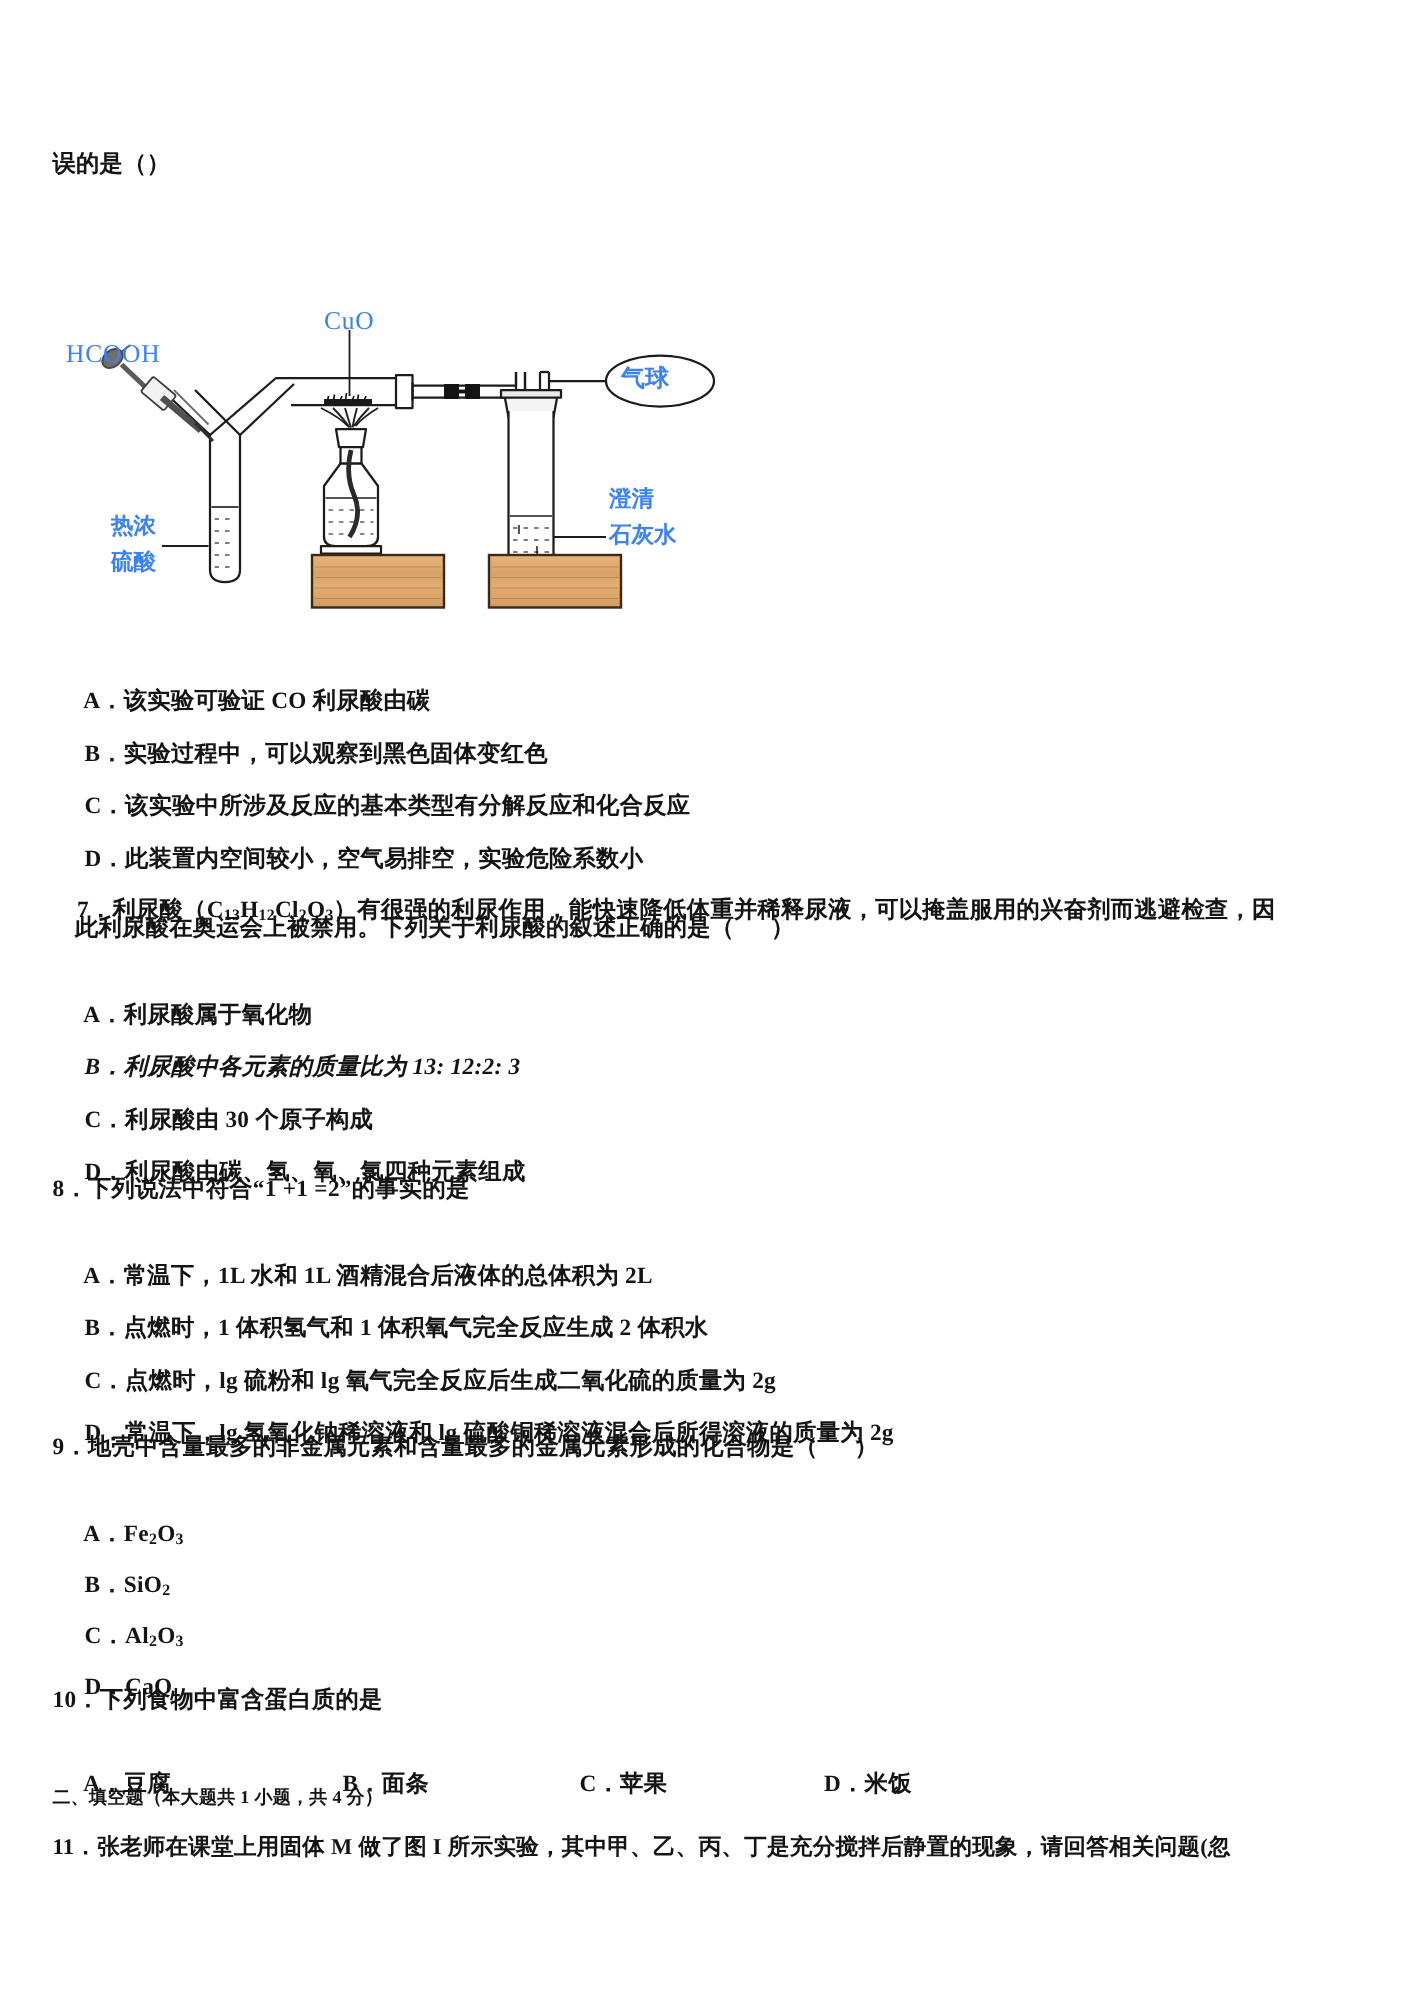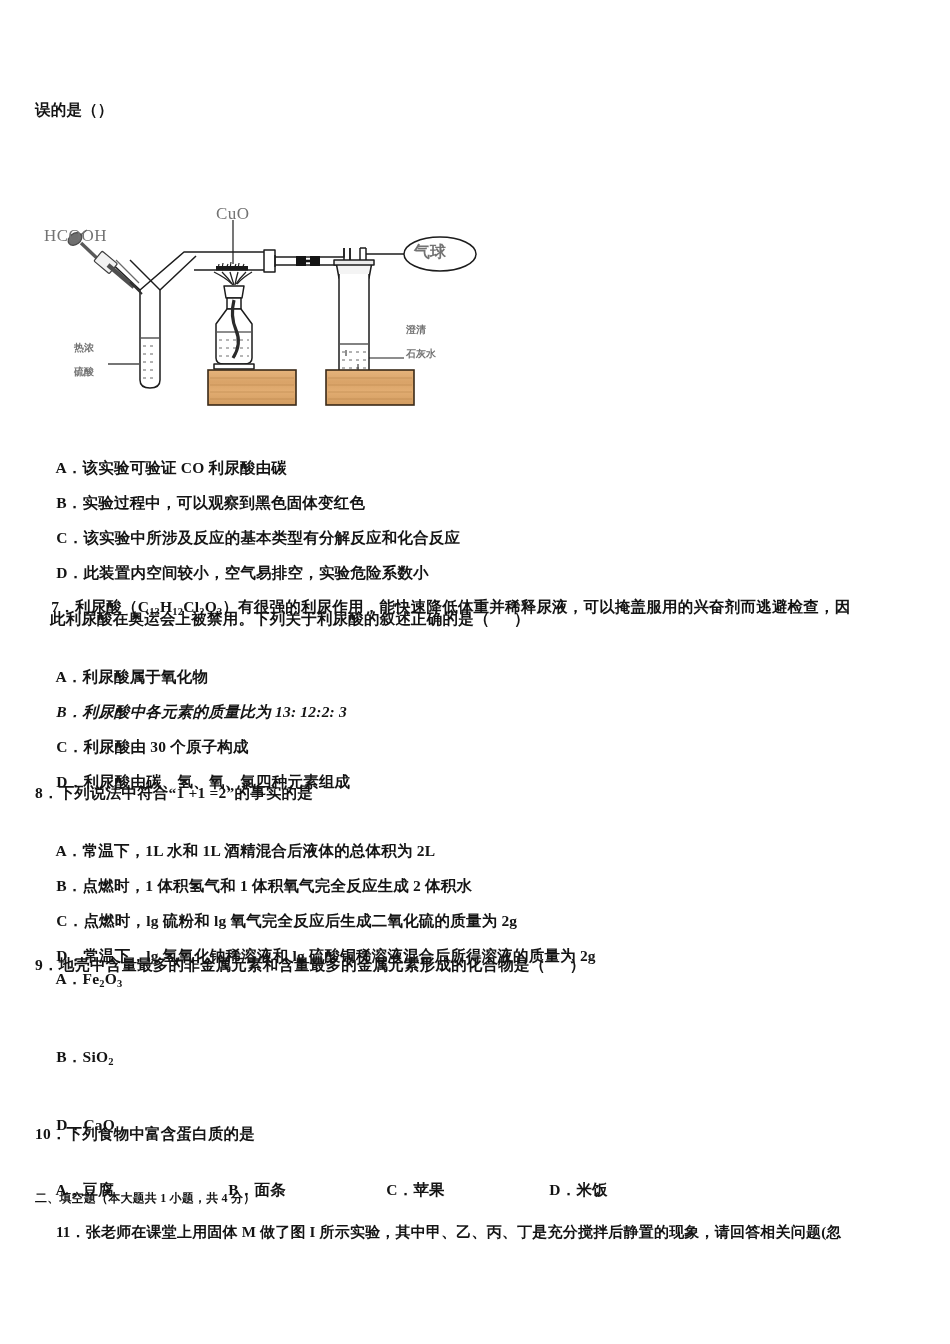--- a/index.html
+++ b/index.html
@@ -51,32 +51,32 @@
     left: 38px;
     top: 212px;
     width: 450px;
     height: 200px;
   }
   #figure svg { display: block; }
 
   .fig-label {
     position: absolute;
     font-weight: normal;
-    color: #737373;
+    color: #3b82f6;
     white-space: pre;
     line-height: 1.15;
   }
   .lbl-latin {
     font-family: "Liberation Serif", "DejaVu Serif", serif;
     font-size: 17px;
     letter-spacing: 0.5px;
   }
   .lbl-cjk {
     font-family: "DejaVu Sans", "Liberation Sans", sans-serif;
-    font-size: 10px;
+    font-size: 15px;
     font-weight: 600;
   }
 </style>
 </head>
 <body>
 
 <div class="page">
 
   <div class="line cjk" style="left:35px; top:98px;">误的是（）</div>
 
@@ -283,41 +283,44 @@
   </div>
   <div class="line" style="left:40px; top:886px;">
     <span class="opt-letter">C．</span><span class="cjk">点燃时，lg 硫粉和 lg 氧气完全反应后生成二氧化硫的质量为 2g</span>
   </div>
   <div class="line" style="left:40px; top:921px;">
     <span class="opt-letter">D．</span><span class="cjk">常温下，lg 氢氧化钠稀溶液和 lg 硫酸铜稀溶液混合后所得溶液的质量为 2g</span>
   </div>
 
   <div class="line cjk" style="left:35px; top:953px;">9．地壳中含量最多的非金属元素和含量最多的金属元素形成的化合物是（      ）</div>
 
-  <div class="line" style="left:40px; top:944px;">
+  <div class="line" style="left:40px; top:988px;">
     <span class="opt-letter">A．</span><span class="opt-letter">Fe</span><sub>2</sub><span class="opt-letter">O</span><sub>3</sub>
   </div>
   <div class="line" style="left:40px; top:1022px;">
     <span class="opt-letter">B．</span><span class="opt-letter">SiO</span><sub>2</sub><span class="opt-letter"></span><sub></sub>
   </div>
+  <div class="line" style="left:40px; top:1056px;">
+    <span class="opt-letter">C．</span><span class="opt-letter">Al</span><sub>2</sub><span class="opt-letter">O</span><sub>3</sub>
+  </div>
   <div class="line" style="left:40px; top:1090px;">
     <span class="opt-letter">D．</span><span class="opt-letter">CaO</span><sub></sub><span class="opt-letter"></span><sub></sub>
   </div>
 
   <div class="line cjk" style="left:35px; top:1122px;">10．下列食物中富含蛋白质的是</div>
 
   <div class="line" style="left:40px; top:1155px;">
     <span class="opt-letter">A．</span><span class="cjk">豆腐</span>
   </div>
   <div class="line" style="left:212px; top:1155px;">
     <span class="opt-letter">B．</span><span class="cjk">面条</span>
   </div>
   <div class="line" style="left:370px; top:1155px;">
     <span class="opt-letter">C．</span><span class="cjk">苹果</span>
   </div>
   <div class="line" style="left:533px; top:1155px;">
     <span class="opt-letter">D．</span><span class="cjk">米饭</span>
   </div>
 
   <div class="line cjk" style="left:35px; top:1189px; font-size:12px;">二、填空题（本大题共 1 小题，共 4 分）</div>
-  <div class="line cjk" style="left:35px; top:1221px; font-size:15px;margin-left:21px;">11．张老师在课堂上用固体 M 做了图 I 所示实验，其中甲、乙、丙、丁是充分搅拌后静置的现象，请回答相关问题(忽</div>
+  <div class="line cjk" style="left:35px; top:1221px; font-size:15px;">11．张老师在课堂上用固体 M 做了图 I 所示实验，其中甲、乙、丙、丁是充分搅拌后静置的现象，请回答相关问题(忽</div>
 
 </div>
 
 </body></html>

